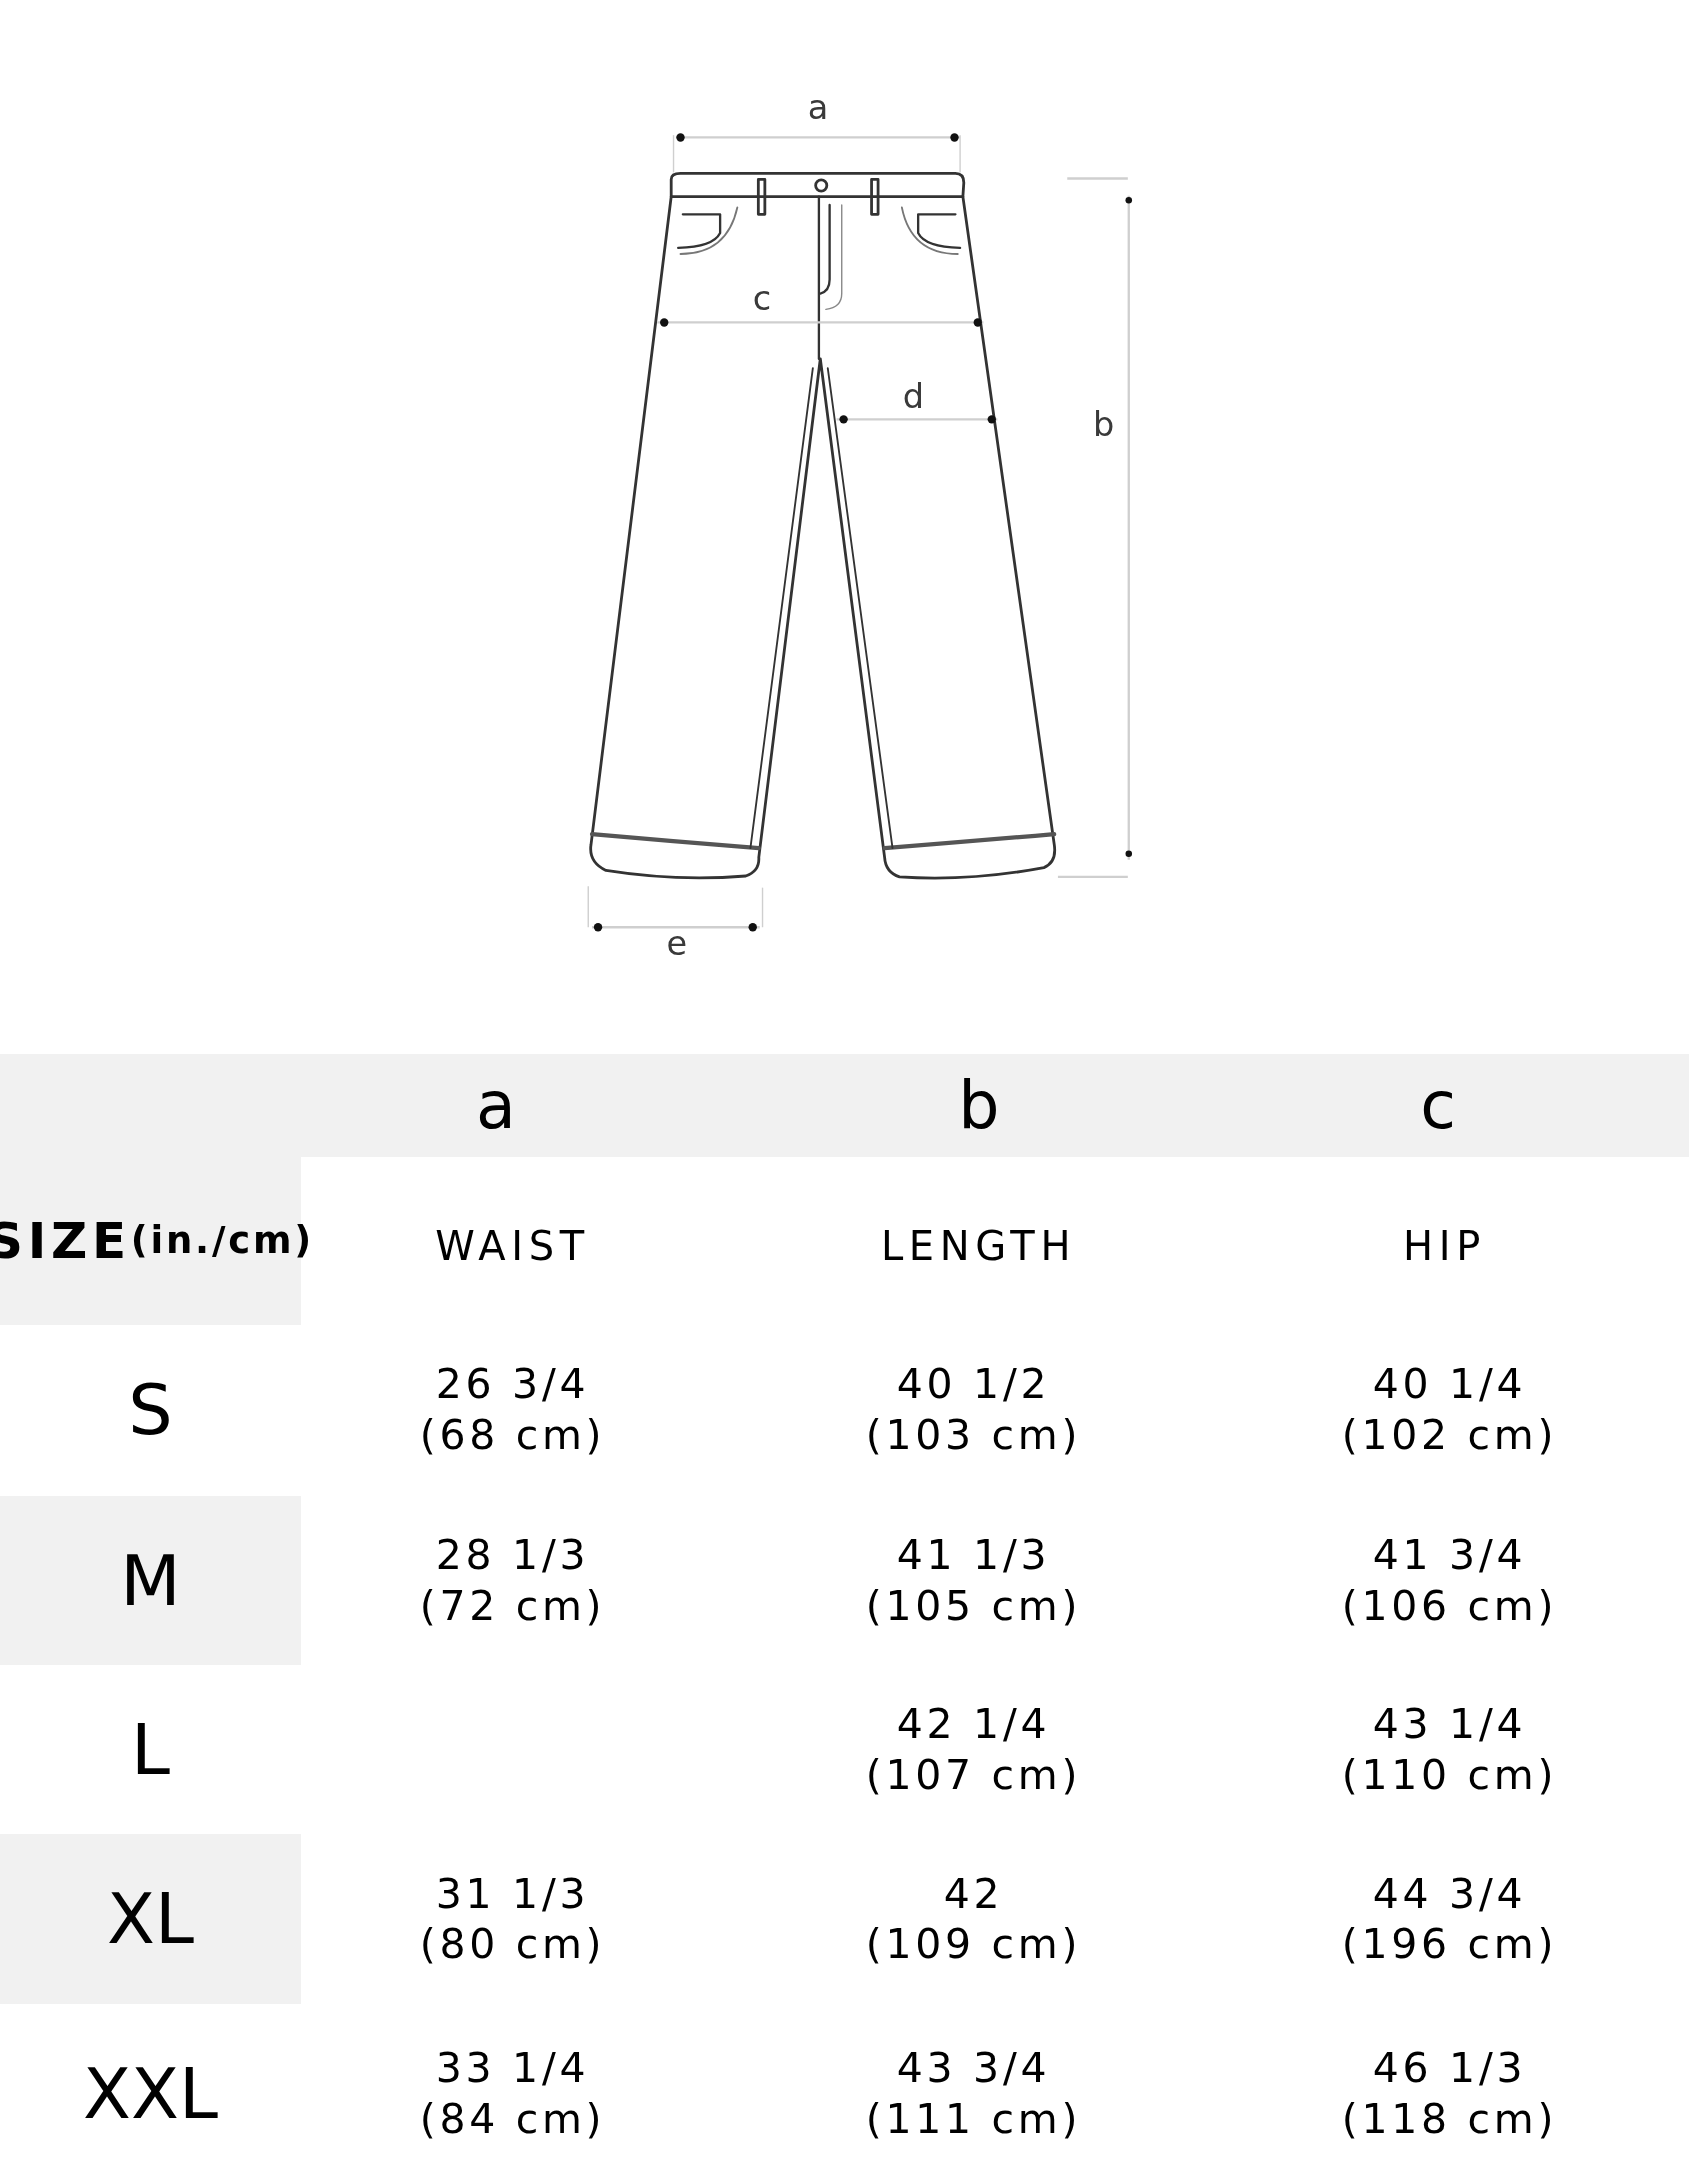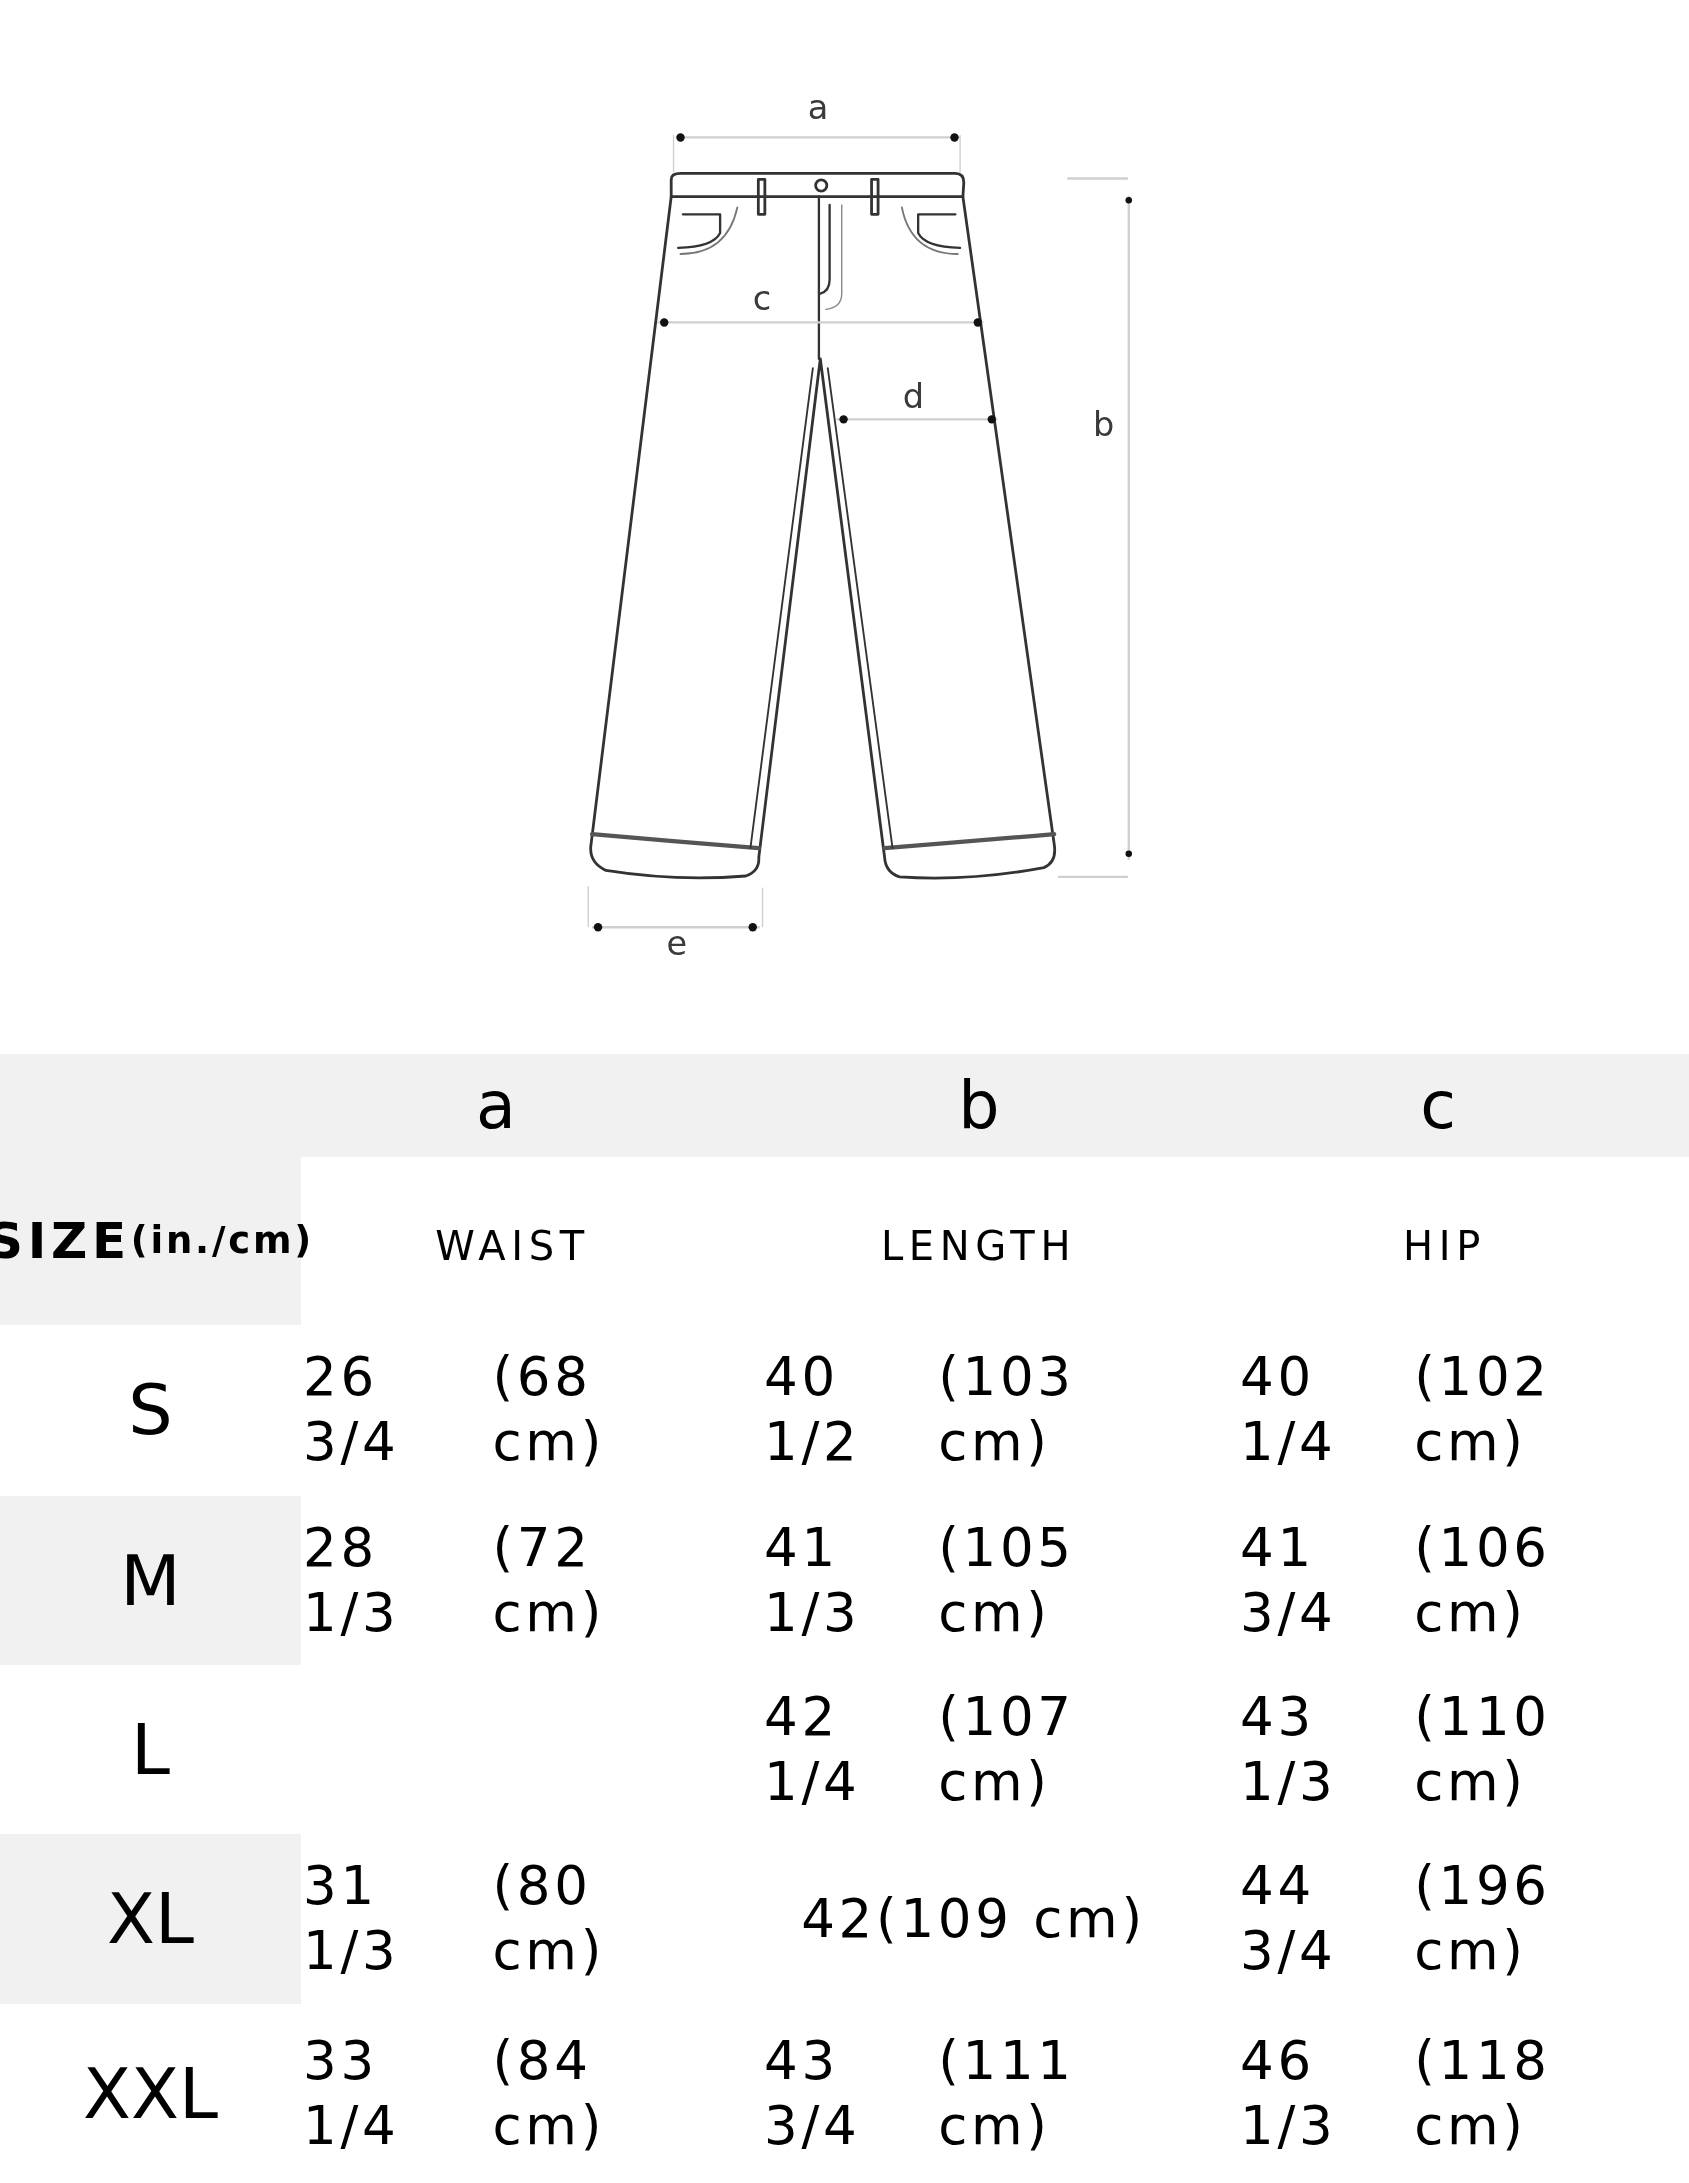--- a/index.html
+++ b/index.html
@@ -17,22 +17,22 @@
 
   .letter { position:absolute; top:1054px; height:103px; width:326px; display:flex; align-items:center;
             justify-content:center; font-size:65px; font-weight:normal; }
   .colname { position:absolute; top:1162px; height:168px; width:419px; display:flex; align-items:center;
              justify-content:center; font-weight:normal; font-size:40px; letter-spacing:5.6px; }
 
   .row { position:absolute; left:0; width:1690px; }
   .row .size-cell { position:absolute; left:0; top:0; width:301px; height:100%; display:flex;
                     align-items:center; justify-content:center; font-size:70px; }
   .row.grey .size-cell { background:#f1f1f1; }
-  .row .val { position:absolute; top:0; height:100%; width:419px; display:flex; flex-direction:row;
-              align-items:center; justify-content:center; font-size:53px; letter-spacing:3.7px; line-height:1.22; }
+  .row .val { position:absolute; top:0; height:100%; width:419px; display:flex; flex-direction:column;
+              align-items:center; justify-content:center; font-size:41px; letter-spacing:3.7px; line-height:1.22; }
   .c-a { left:303px; }
   .c-b { left:764px; }
   .c-c { left:1240px; }
 </style>
 </head>
 <body>
 
 <div class="diagram">
   <svg viewBox="0 0 3626 2262" xmlns="http://www.w3.org/2000/svg">
     <g fill="none" stroke="#333" stroke-width="6" stroke-linejoin="round" stroke-linecap="round">
@@ -140,21 +140,21 @@
     </div>
 </div>
 
 <div class="row" style="top:1665px;height:169px;">
   <div class="size-cell">L</div>
   <div class="val c-b">
       <span>42 1/4</span>
       <span>(107 cm)</span>
     </div>
   <div class="val c-c">
-      <span>43 1/3</span>
+      <span>43 1/4</span>
       <span>(110 cm)</span>
     </div>
 </div>
 
 <div class="row grey" style="top:1834px;height:170px;">
   <div class="size-cell">XL</div>
   <div class="val c-a">
       <span>31 1/3</span>
       <span>(80 cm)</span>
     </div>

